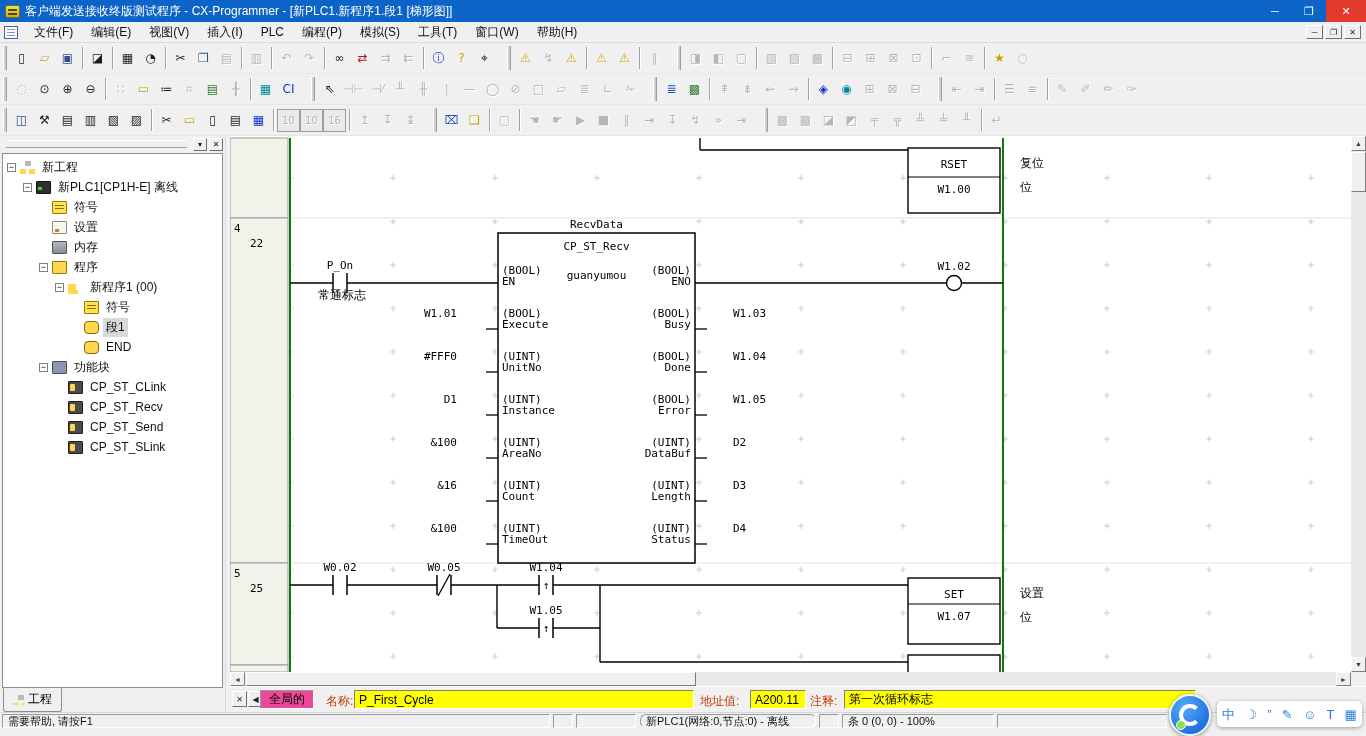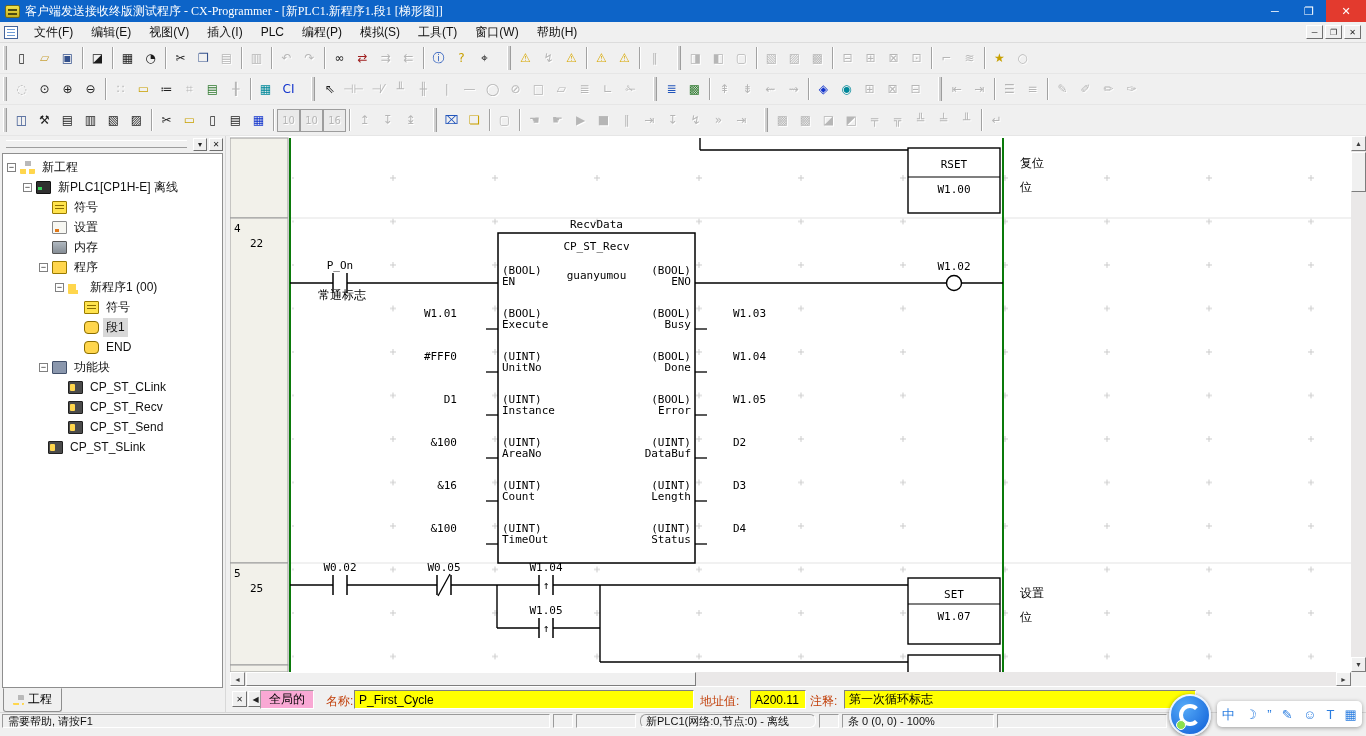--- a/index.html
+++ b/index.html
@@ -4,21 +4,21 @@
 <style>
   html,body{margin:0;padding:0;width:1366px;height:736px;overflow:hidden;
     font-family:"Liberation Sans","DejaVu Sans",sans-serif;background:#f0f0f0;}
   *{box-sizing:border-box;user-select:none;}
 
   
   .titlebar{height:22px;background:#0d64c8;display:flex;align-items:center;color:#fff;font-size:12px;}
   .t-icon{width:15px;height:13px;margin:0 5px 0 5px;background:linear-gradient(#eee24e,#c8b11f);
     border:1px solid #6f6a1c;border-radius:2px;position:relative;flex:0 0 auto;}
   .t-icon::after{content:"";position:absolute;left:2px;top:3px;right:2px;height:2px;background:#4c4a12;box-shadow:0 4px 0 #4c4a12;}
-  .t-title{flex:1;white-space:nowrap;overflow:hidden;font-family:Liberation Serif, serif;}
+  .t-title{flex:1;white-space:nowrap;overflow:hidden;}
   .t-btn{width:34px;height:22px;display:flex;align-items:center;justify-content:center;font-size:11px;color:#fff;}
   .t-close{width:40px;background:#e33a2e;}
 
   
   .menubar{height:21px;background:#f0f0f0;display:flex;align-items:center;font-size:12px;color:#111;
     border-bottom:1px solid #dcdcdc;}
   .m-doc{width:14px;height:13px;border:1px solid #44639a;background:#fff;margin:0 7px 0 4px;position:relative;flex:0 0 auto;}
   .m-doc::after{content:"";position:absolute;left:2px;right:2px;top:2px;bottom:2px;
     background:repeating-linear-gradient(#6d9bd6 0 1px,transparent 1px 3px);}
   .m-item{padding:2px 9px;white-space:nowrap;}
@@ -95,21 +95,21 @@
     background:#f0f0f0;font-size:7px;display:flex;align-items:center;justify-content:center;color:#3c3c3c;}
   .hthumb{position:absolute;left:16px;top:0;width:450px;height:14px;border:1px solid;
     border-color:#fff #7d7d7d #7d7d7d #fff;background:#f0f0f0;}
   .hcorner{width:15px;height:14px;background:#f0f0f0;}
 
   
   .symbolbar{height:26px;background:#f0f0f0;position:relative;font-size:12px;border-top:1px solid #fff;}
   .sb-btn{position:absolute;top:4px;width:15px;height:16px;border:1px solid;border-color:#fff #6f6f6f #6f6f6f #fff;
     background:#efefef;font-size:8px;display:flex;align-items:center;justify-content:center;color:#222;}
   .sb-scope{position:absolute;left:30px;top:3px;width:54px;height:19px;border:1px solid;
-    border-color:#9a9a9a #fff #fff #9a9a9a;display:flex;align-items:center;justify-content:center;background:#f9a8d4;}
+    border-color:#9a9a9a #fff #fff #9a9a9a;display:flex;align-items:center;justify-content:center;background:#ec4899;}
   .sb-label{position:absolute;top:6px;color:#c2410c;white-space:nowrap;}
   .yfield{position:absolute;top:3px;height:19px;background:#ffff00;border:1px solid;
     border-color:#808080 #fff #fff #808080;display:flex;align-items:center;padding:0 4px;color:#000;
     white-space:nowrap;overflow:hidden;}
 
   
   .statusbar{height:17px;background:#f0f0f0;position:relative;font-size:11px;color:#111;border-top:1px solid #d6d6d6;}
   .spanel{position:absolute;top:1px;height:14px;border:1px solid;border-color:#9a9a9a #fff #fff #9a9a9a;
     padding:0 5px;display:flex;align-items:center;white-space:nowrap;overflow:hidden;}
 
@@ -409,21 +409,21 @@
         <div class="trw" style="padding-left: 52px;">
           <div class="tspace"></div>
           <span class="ti ti-fb"></span>
           <span class="tlabel">CP_ST_Recv</span>
         </div>
         <div class="trw" style="padding-left: 52px;">
           <div class="tspace"></div>
           <span class="ti ti-fb"></span>
           <span class="tlabel">CP_ST_Send</span>
         </div>
-        <div class="trw" style="padding-left: 32px; text-align: right;">
+        <div class="trw" style="padding-left: 52px; text-align: right;">
           <div class="tspace"></div>
           <span class="ti ti-fb"></span>
           <span class="tlabel">CP_ST_SLink</span>
         </div>
       </div>
     <div class="lp-tabs">
       <div class="lp-tab">
         <span class="ti ti-project"></span>
         <span>工程</span>
       </div>

